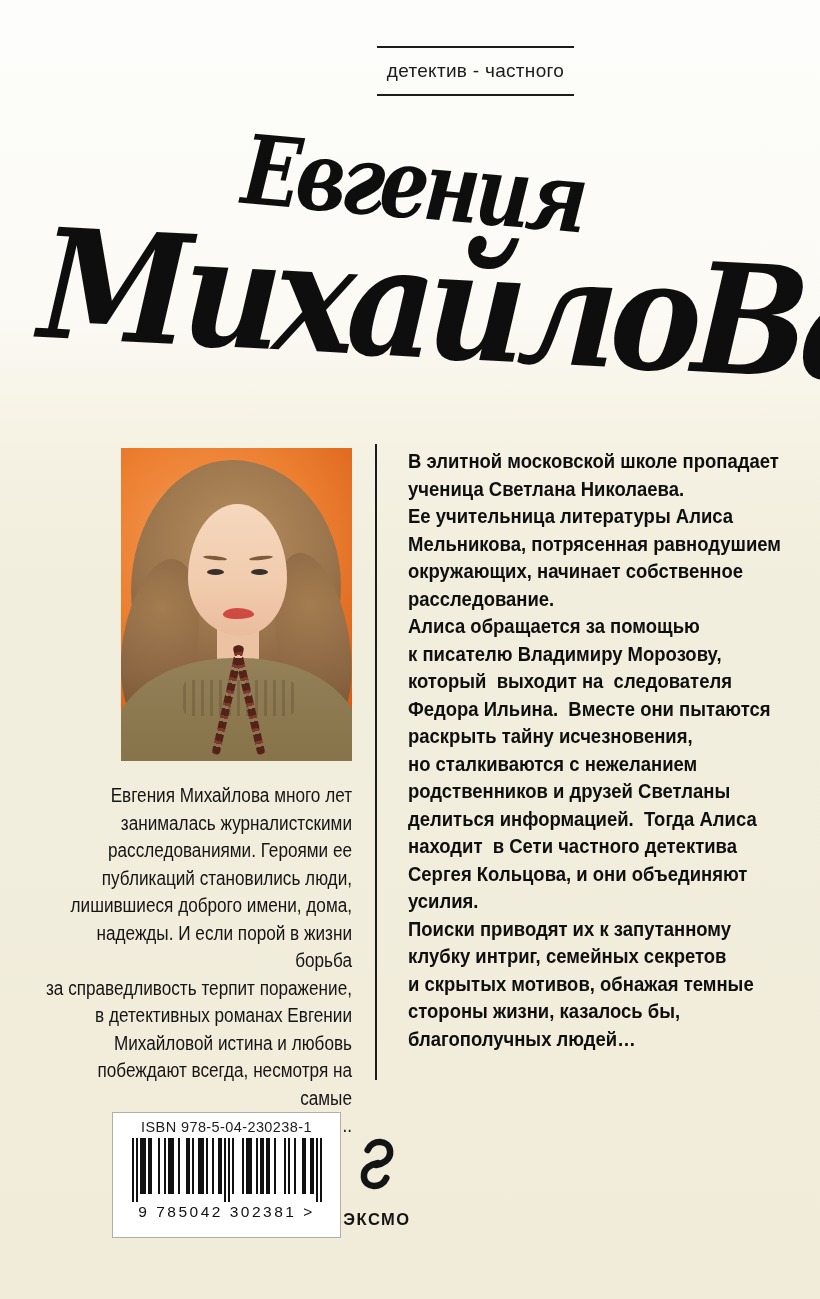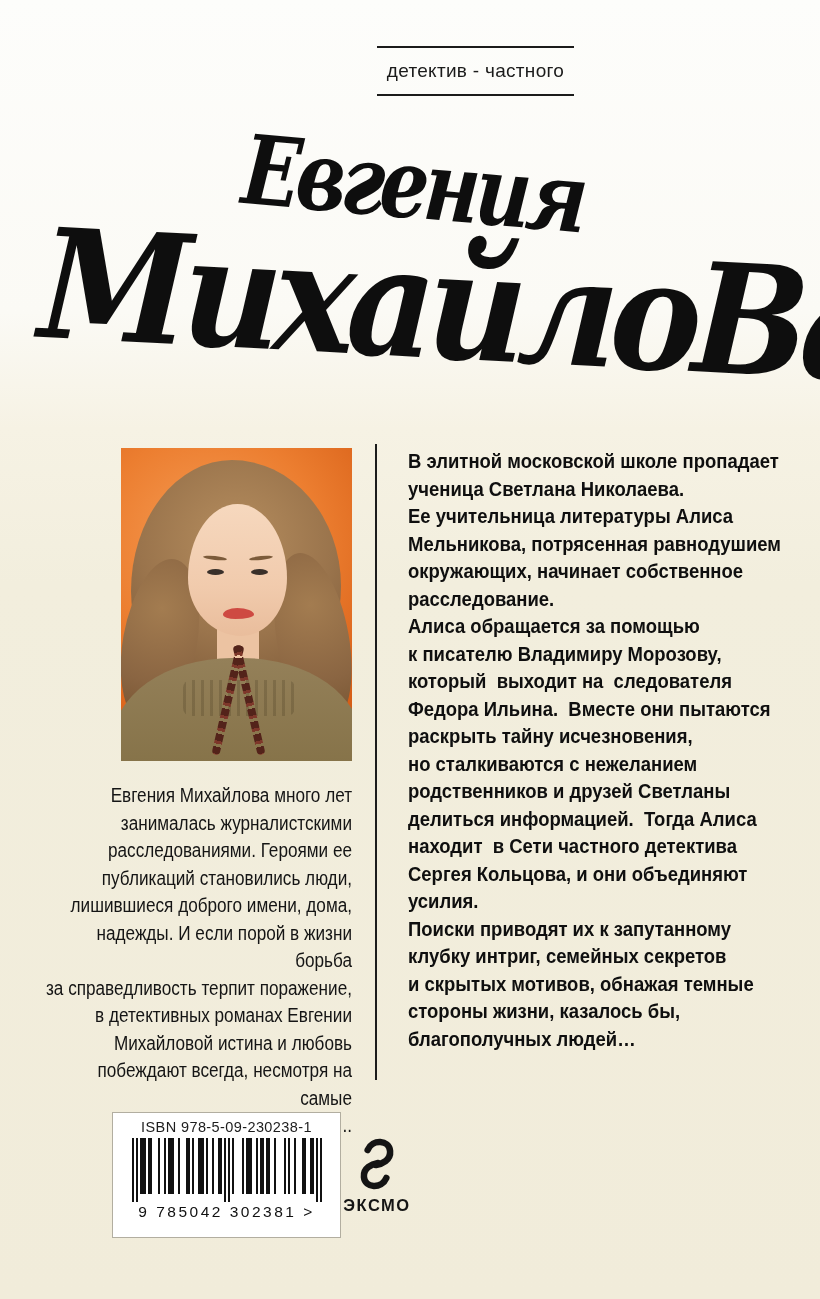--- a/index.html
+++ b/index.html
@@ -85,21 +85,21 @@
     left:112px;top:1112px;width:229px;height:126px;background:#ffffff;
     border:1px solid #b2aea0;box-sizing:border-box;
     display:flex;flex-direction:column;align-items:center;padding-top:6px;
   }
   .isbn{font-size:14.5px;color:#1d1d1d;letter-spacing:.4px;}
   .bars{display:flex;align-items:flex-start;margin-top:3px;}
   .bars span{display:block;width:2px;}
   .barcode-digits{font-size:15.5px;color:#111;letter-spacing:2.5px;margin-top:1px;white-space:nowrap;}
   .publisher{left:341px;top:1136px;width:72px;text-align:center;}
   .publisher svg{display:block;margin:0 auto;}
-  .publisher-wordmark{font-size:16.5px;font-weight:bold;color:#141414;letter-spacing:1.5px;margin-top:4px;}
+  .publisher-wordmark{font-size:16.5px;font-weight:bold;color:#141414;letter-spacing:1.5px;margin-top:18px;}
 </style>
 </head>
 <body>
 
 <div class="abs genre-rule" style="top:46px"></div>
 <div class="abs genre-label">детектив - частного</div>
 <div class="abs genre-rule" style="top:94px"></div>
 
 <div class="abs script script-first">Евгения</div>
 <div class="abs script script-last">МихайлоВа</div>
@@ -153,21 +153,21 @@
 публикаций становились люди,
 лишившиеся доброго имени, дома,
 надежды. И если порой в жизни борьба
 за справедливость терпит поражение,
 в детективных романах Евгении
 Михайловой истина и любовь
 побеждают всегда, несмотря на самые
 тяжелые испытания!..</div>
 
 <div class="abs barcode-box">
-  <div class="isbn">ISBN 978-5-09-230238-1</div>
+  <div class="isbn">ISBN 978-5-04-230238-1</div>
   <div class="bars" id="bars">
       <span style="height: 64px; background: rgb(17, 17, 17);"></span>
       <span style="height: 64px; background: transparent;"></span>
       <span style="height: 64px; background: rgb(17, 17, 17);"></span>
       <span style="height: 56px; background: transparent;"></span>
       <span style="height: 56px; background: rgb(17, 17, 17);"></span>
       <span style="height: 56px; background: rgb(17, 17, 17);"></span>
       <span style="height: 56px; background: rgb(17, 17, 17);"></span>
       <span style="height: 56px; background: transparent;"></span>
       <span style="height: 56px; background: rgb(17, 17, 17);"></span>

